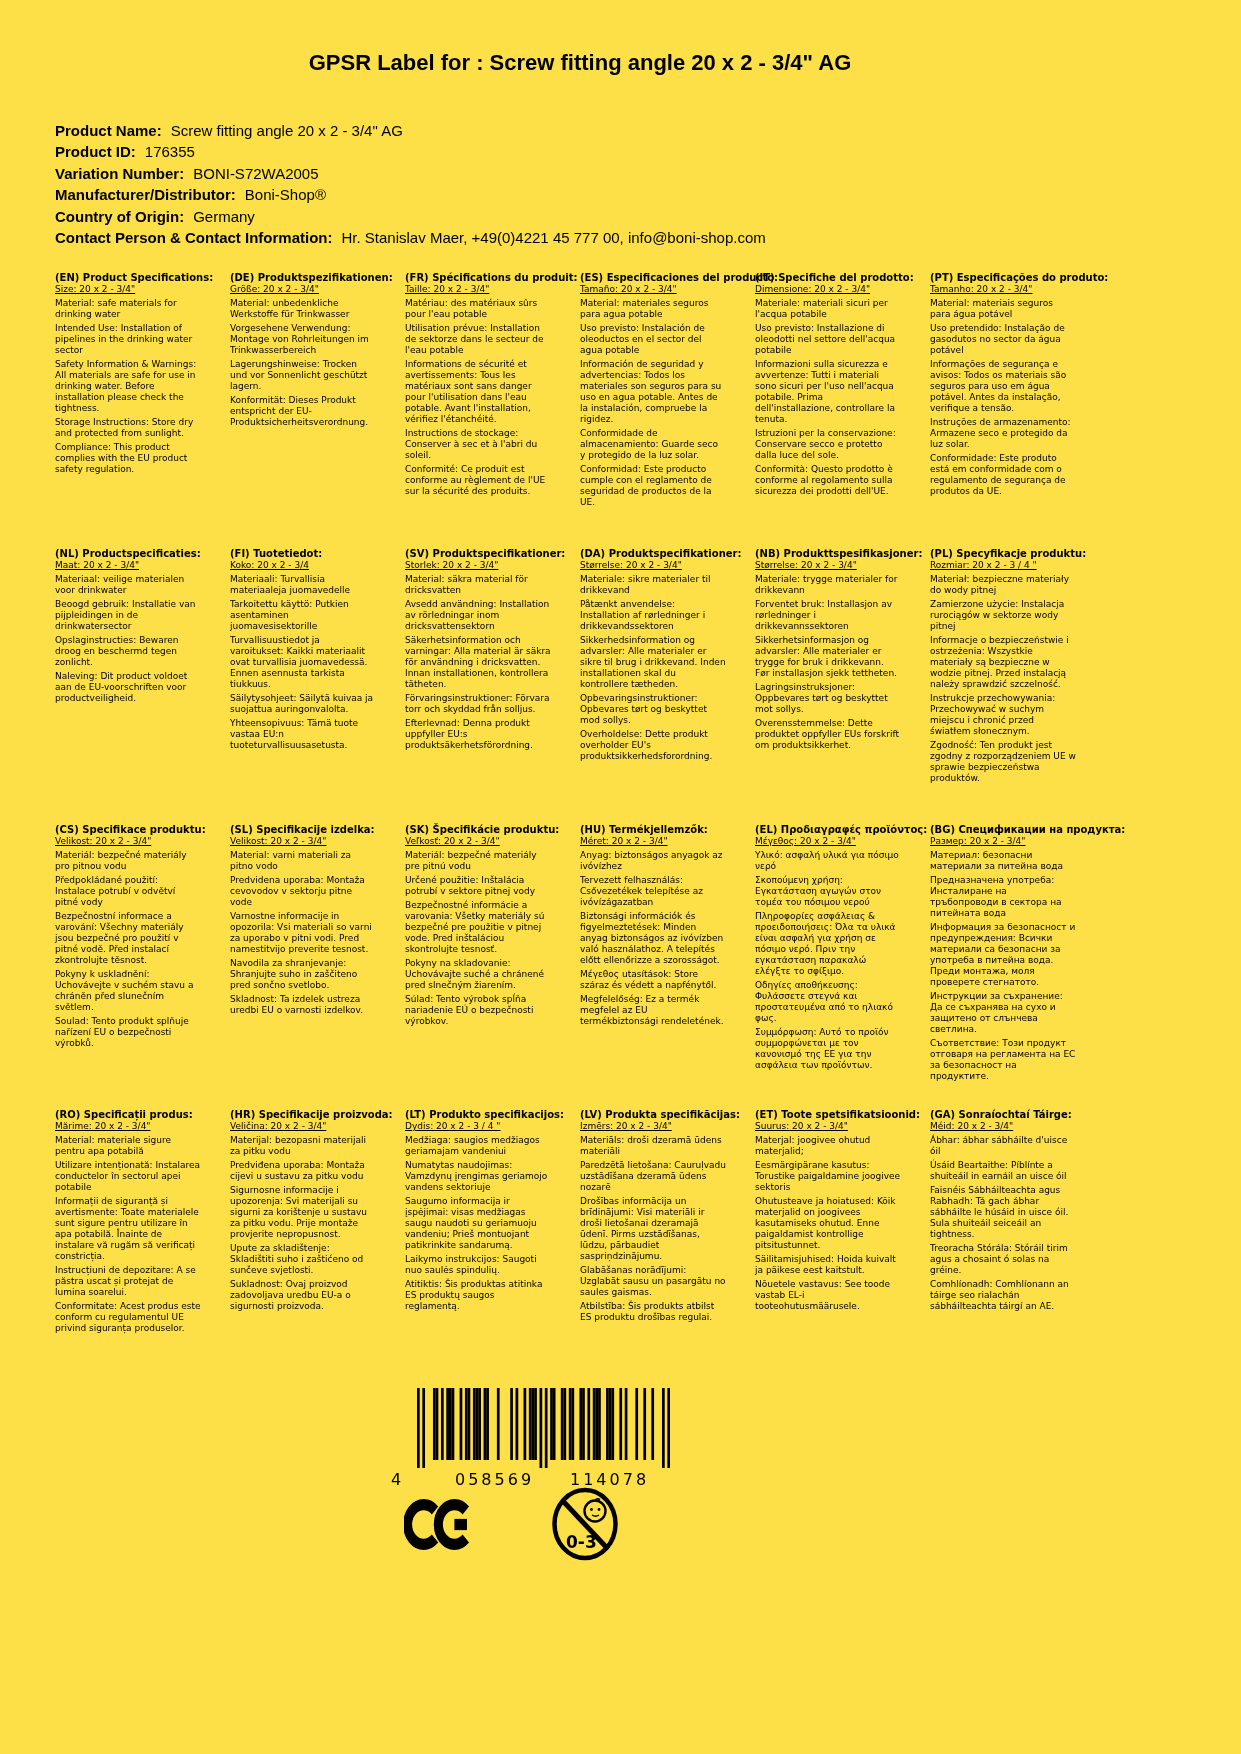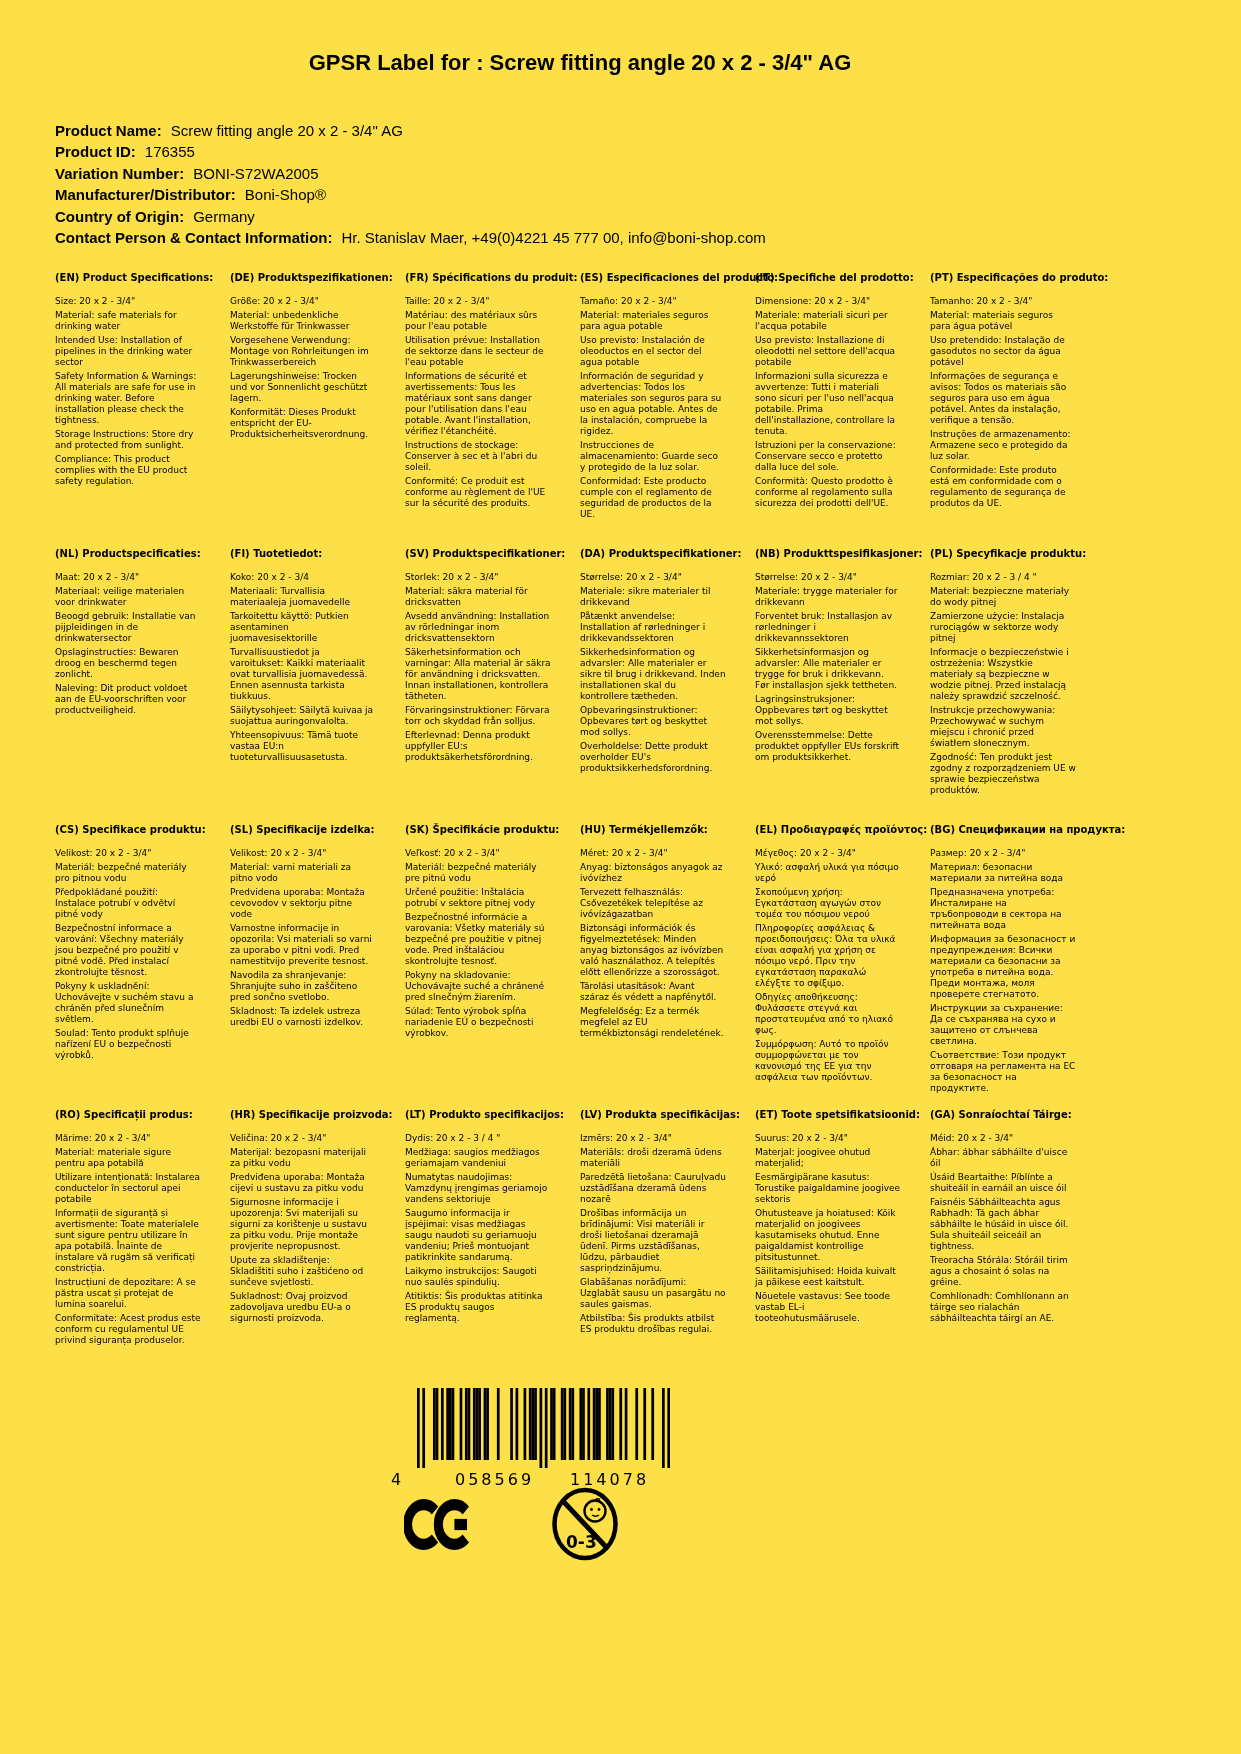--- a/index.html
+++ b/index.html
@@ -16,21 +16,21 @@
   .info-row { height:21.4px; white-space:nowrap; }
   .info-row .lbl { font-weight:bold; margin-right:9px; }
   .grid {
     position:absolute; top:272px; left:55px;
     display:grid; grid-template-columns:repeat(6,175px);
     grid-template-rows:276px 276px 285px auto;
   }
   .spec { width:146px; font-size:9px; line-height:11px; overflow-wrap:break-word; word-break:break-word; }
   .spec h3 { font-size:10px; font-weight:bold; white-space:nowrap; }
   .spec p { margin:3px 0 0 0; }
-  .spec p:first-of-type { margin-top:13px; }
+  .spec p:first-of-type { margin-top:1px;text-decoration:underline; }
   .footer { position:absolute; left:0; top:0; width:100%; height:100%; pointer-events:none; }
   .barcode-wrap { position:absolute; left:391px; top:1388px; width:290px; height:112px; }
   .barcode-bars { position:absolute; left:26px; top:0; }
   .bc-digit { position:absolute; top:82px; font-size:16px; letter-spacing:3px; font-family:"DejaVu Sans", sans-serif; }
   .bc-d0 { left:0px; }
   .bc-d1 { left:64px; }
   .bc-d2 { left:179px; }
   .ce-mark { position:absolute; left:404px; top:1496px; }
   .age-warning { position:absolute; left:551px; top:1486px; }
 </style>
@@ -76,21 +76,21 @@
         <p>Informations de sécurité et avertissements: Tous les matériaux sont sans danger pour l'utilisation dans l'eau potable. Avant l'installation, vérifiez l'étanchéité.</p>
         <p>Instructions de stockage: Conserver à sec et à l'abri du soleil.</p>
         <p>Conformité: Ce produit est conforme au règlement de l'UE sur la sécurité des produits.</p>
       </div>
       <div class="spec">
         <h3>(ES) Especificaciones del producto:</h3>
         <p>Tamaño: 20 x 2 - 3/4"</p>
         <p>Material: materiales seguros para agua potable</p>
         <p>Uso previsto: Instalación de oleoductos en el sector del agua potable</p>
         <p>Información de seguridad y advertencias: Todos los materiales son seguros para su uso en agua potable. Antes de la instalación, compruebe la rigidez.</p>
-        <p>Instrucciones de almacenamiento: Guarde seco y protegido de la luz solar.</p>
+        <p>Conformidade de almacenamiento: Guarde seco y protegido de la luz solar.</p>
         <p>Conformidad: Este producto cumple con el reglamento de seguridad de productos de la UE.</p>
       </div>
       <div class="spec">
         <h3>(IT) Specifiche del prodotto:</h3>
         <p>Dimensione: 20 x 2 - 3/4"</p>
         <p>Materiale: materiali sicuri per l'acqua potabile</p>
         <p>Uso previsto: Installazione di oleodotti nel settore dell'acqua potabile</p>
         <p>Informazioni sulla sicurezza e avvertenze: Tutti i materiali sono sicuri per l'uso nell'acqua potabile. Prima dell'installazione, controllare la tenuta.</p>
         <p>Istruzioni per la conservazione: Conservare secco e protetto dalla luce del sole.</p>
         <p>Conformità: Questo prodotto è conforme al regolamento sulla sicurezza dei prodotti dell'UE.</p>
@@ -183,21 +183,21 @@
         <p>Bezpečnostné informácie a varovania: Všetky materiály sú bezpečné pre použitie v pitnej vode. Pred inštaláciou skontrolujte tesnosť.</p>
         <p>Pokyny na skladovanie: Uchovávajte suché a chránené pred slnečným žiarením.</p>
         <p>Súlad: Tento výrobok spĺňa nariadenie EÚ o bezpečnosti výrobkov.</p>
       </div>
       <div class="spec">
         <h3>(HU) Termékjellemzők:</h3>
         <p>Méret: 20 x 2 - 3/4"</p>
         <p>Anyag: biztonságos anyagok az ivóvízhez</p>
         <p>Tervezett felhasználás: Csővezetékek telepítése az ivóvízágazatban</p>
         <p>Biztonsági információk és figyelmeztetések: Minden anyag biztonságos az ivóvízben való használathoz. A telepítés előtt ellenőrizze a szorosságot.</p>
-        <p>Tárolási utasítások: Avant száraz és védett a napfénytől.</p>
+        <p>Μέγεθος utasítások: Store száraz és védett a napfénytől.</p>
         <p>Megfelelőség: Ez a termék megfelel az EU termékbiztonsági rendeletének.</p>
       </div>
       <div class="spec">
         <h3>(EL) Προδιαγραφές προϊόντος:</h3>
         <p>Μέγεθος: 20 x 2 - 3/4"</p>
         <p>Υλικό: ασφαλή υλικά για πόσιμο νερό</p>
         <p>Σκοπούμενη χρήση: Εγκατάσταση αγωγών στον τομέα του πόσιμου νερού</p>
         <p>Πληροφορίες ασφάλειας &amp; προειδοποιήσεις: Όλα τα υλικά είναι ασφαλή για χρήση σε πόσιμο νερό. Πριν την εγκατάσταση παρακαλώ ελέγξτε το σφίξιμο.</p>
         <p>Οδηγίες αποθήκευσης: Φυλάσσετε στεγνά και προστατευμένα από το ηλιακό φως.</p>
         <p>Συμμόρφωση: Αυτό το προϊόν συμμορφώνεται με τον κανονισμό της ΕΕ για την ασφάλεια των προϊόντων.</p>

